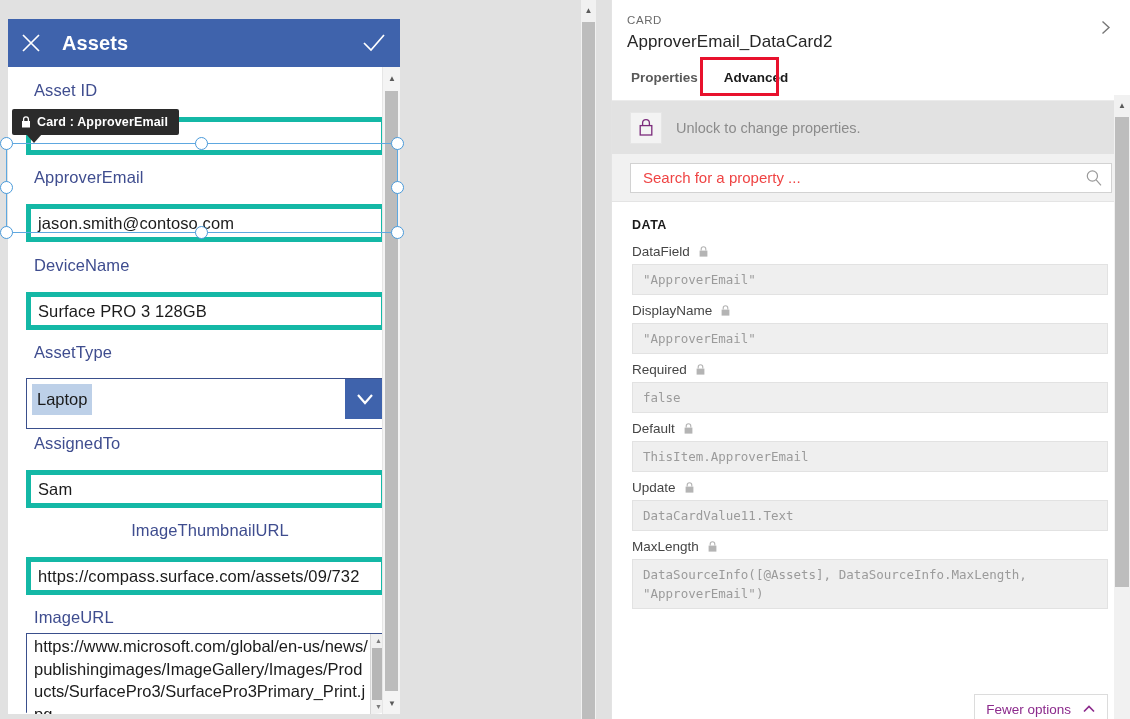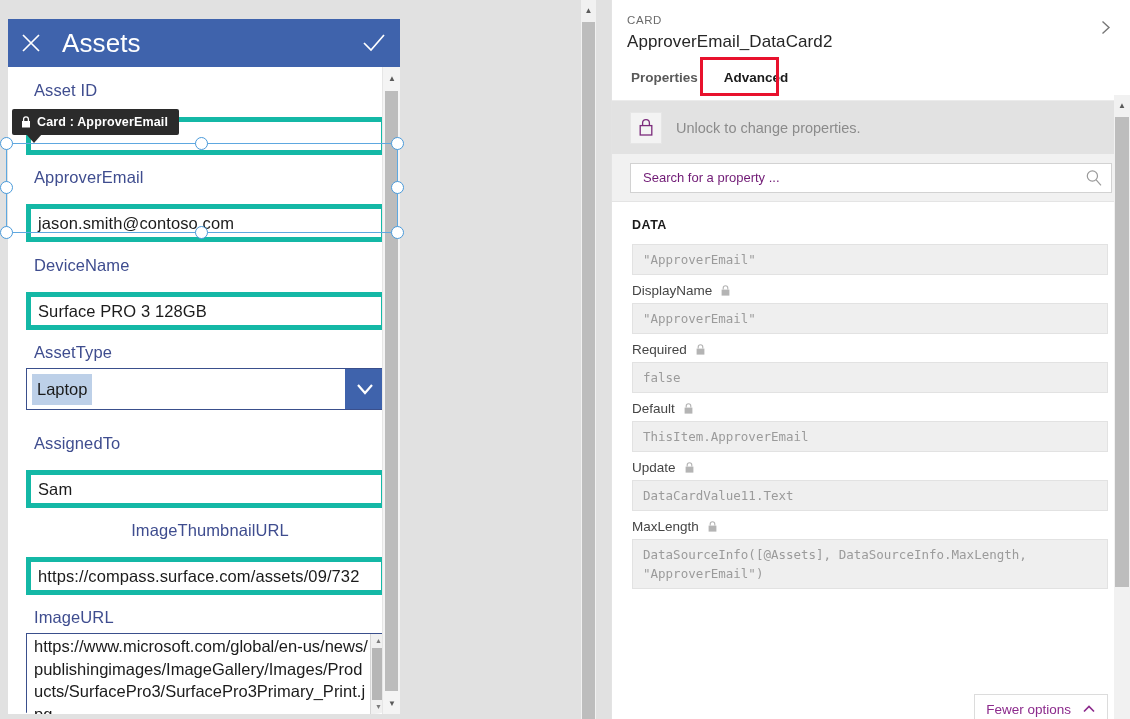--- a/index.html
+++ b/index.html
@@ -26,21 +26,21 @@
     position: absolute; left: 0; top: 0; width: 392px; height: 48px;
     background: #3f63ac;
     display: flex; align-items: center;
   }
   #app-header .close-x {
     width: 46px; height: 48px;
     display: flex; align-items: center; justify-content: center;
     color: #fff;
   }
   #app-header .title {
-    color: #ffffff; font-size: 26px; font-weight: 400; letter-spacing: .1px;
+    color: #ffffff; font-size: 20px; font-weight: 700; letter-spacing: .1px;
     margin-left: 8px; flex: 1;
   }
   #app-header .check {
     width: 52px; height: 48px;
     display: flex; align-items: center; justify-content: center;
     color: #fff;
   }
 
   
   #form-body {
@@ -56,21 +56,21 @@
   }
   .field .fbox {
     margin-top: 16px; height: 38px;
     border: 5px solid #14b8a6; background: #fff;
     display: flex; align-items: center;
     padding-left: 7px;
     font-size: 16.5px; color: #1b1b1b; letter-spacing: .1px;
   }
 
   
-  .dd-wrap { position: relative; margin-top: 5px; height: 42px; border: 1px solid #3a4f8c; background:#fff; }
+  .dd-wrap { position: relative; margin-top: 15px; height: 51px; border: 1px solid #3a4f8c; background:#fff; }
   .dd-val {
     position: absolute; left: 5px; top: 5px; height: 31px;
     background: #bdd0e8; color: #1b1b1b; font-size: 16.5px;
     display: flex; align-items: center; padding: 0 5px;
   }
   .dd-btn {
     position: absolute; right: 0; top: 0; width: 40px; height: 40px;
     background: #3f63ac; display:flex; align-items:center; justify-content:center;
   }
 
@@ -169,21 +169,21 @@
     width: 32px; height: 32px; background: #f3f3f3; border: 1px solid #e6e6e6;
     display: flex; align-items: center; justify-content: center;
   }
   #unlock-bar .utext { font-size: 14.5px; color: #8b8b8b; }
 
   #search-row { height: 48px; background: #f1f1f1; display:flex; align-items:center; padding: 0 18px; border-bottom: 1px solid #e4e4e4;}
   #search-box {
     position: relative; flex: 1; height: 30px; background: #fff;
     border: 1px solid #d2d2d2; display: flex; align-items: center; padding-left: 12px;
   }
-  #search-box .ph { font-size: 13px; color: #701a75; }
+  #search-box .ph { font-size: 15px; color: #ef4444; }
   #search-box .mag { position:absolute; right: 8px; top: 5px; color:#9a9a9a; }
 
   #prop-list { position: relative; height: 528px; background: #fff; padding: 16px 22px 0 20px; overflow: hidden; }
   #prop-list .section { font-size: 12.5px; color: #1b1b1b; font-weight: 700; letter-spacing: .5px; margin-bottom: 12px; }
   .prop { margin-bottom: 8px; }
   .prop .plab { font-size: 13.5px; color: #454545; display: flex; align-items: center; gap: 9px; margin-bottom: 5px; }
   .prop .pval {
     background: #efefef; border: 1px solid #e2e2e2; min-height: 30px;
     padding: 5px 10px;
     font-family: "DejaVu Sans Mono", "Liberation Mono", monospace;
@@ -353,20 +353,29 @@
             <path d="M11.2 10.9 L16 16.4"></path>
           </svg>
         </span>
       </div>
     </div>
 
     <div id="prop-list">
       <div class="section">DATA</div>
 
       <div class="prop">
+        <div class="plab">
+          <span>DataField</span>
+          <span>
+              <svg width="9" height="11" viewBox="0 0 9 11" fill="none">
+                <rect x="0.6" y="4.6" width="7.8" height="6" fill="#b4b4b4"></rect>
+                <path d="M2.2 4.6 V3.1 A2.3 2.3 0 0 1 6.8 3.1 V4.6" stroke="#b4b4b4" stroke-width="1.1" fill="none"></path>
+              </svg>
+            </span>
+        </div>
         <div class="pval">"ApproverEmail"</div>
       </div>
 
       <div class="prop">
         <div class="plab">
           <span>DisplayName</span>
           <span>
               <svg width="9" height="11" viewBox="0 0 9 11" fill="none">
                 <rect x="0.6" y="4.6" width="7.8" height="6" fill="#b4b4b4"></rect>
                 <path d="M2.2 4.6 V3.1 A2.3 2.3 0 0 1 6.8 3.1 V4.6" stroke="#b4b4b4" stroke-width="1.1" fill="none"></path>

